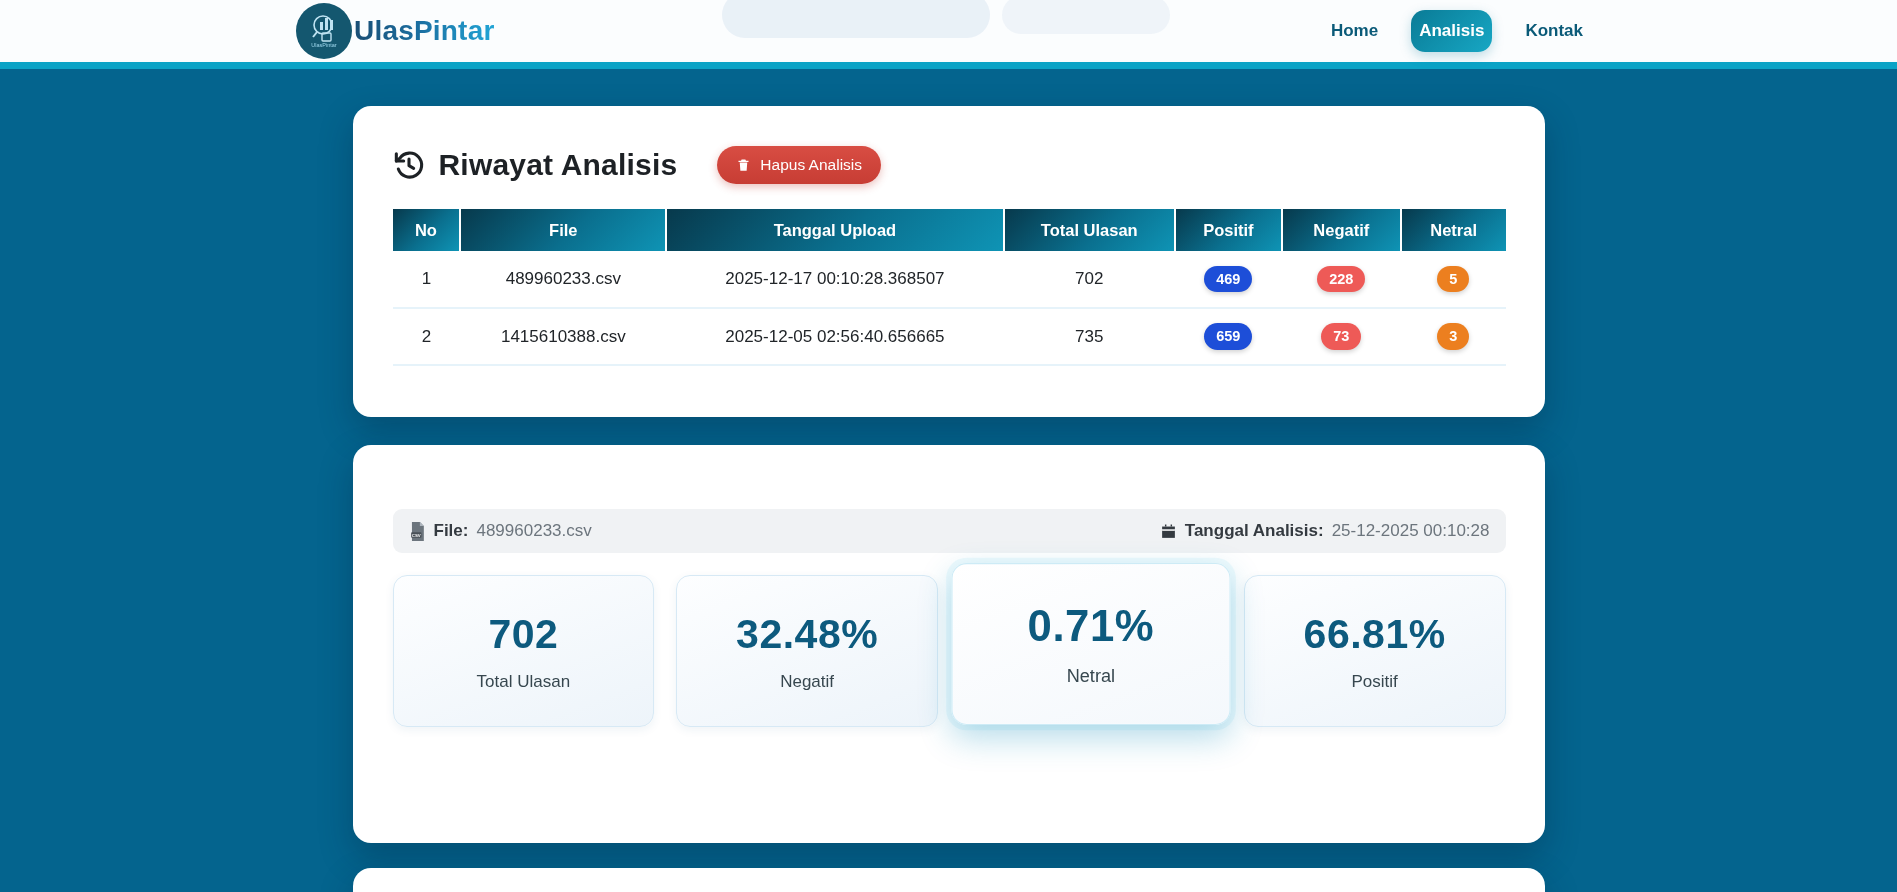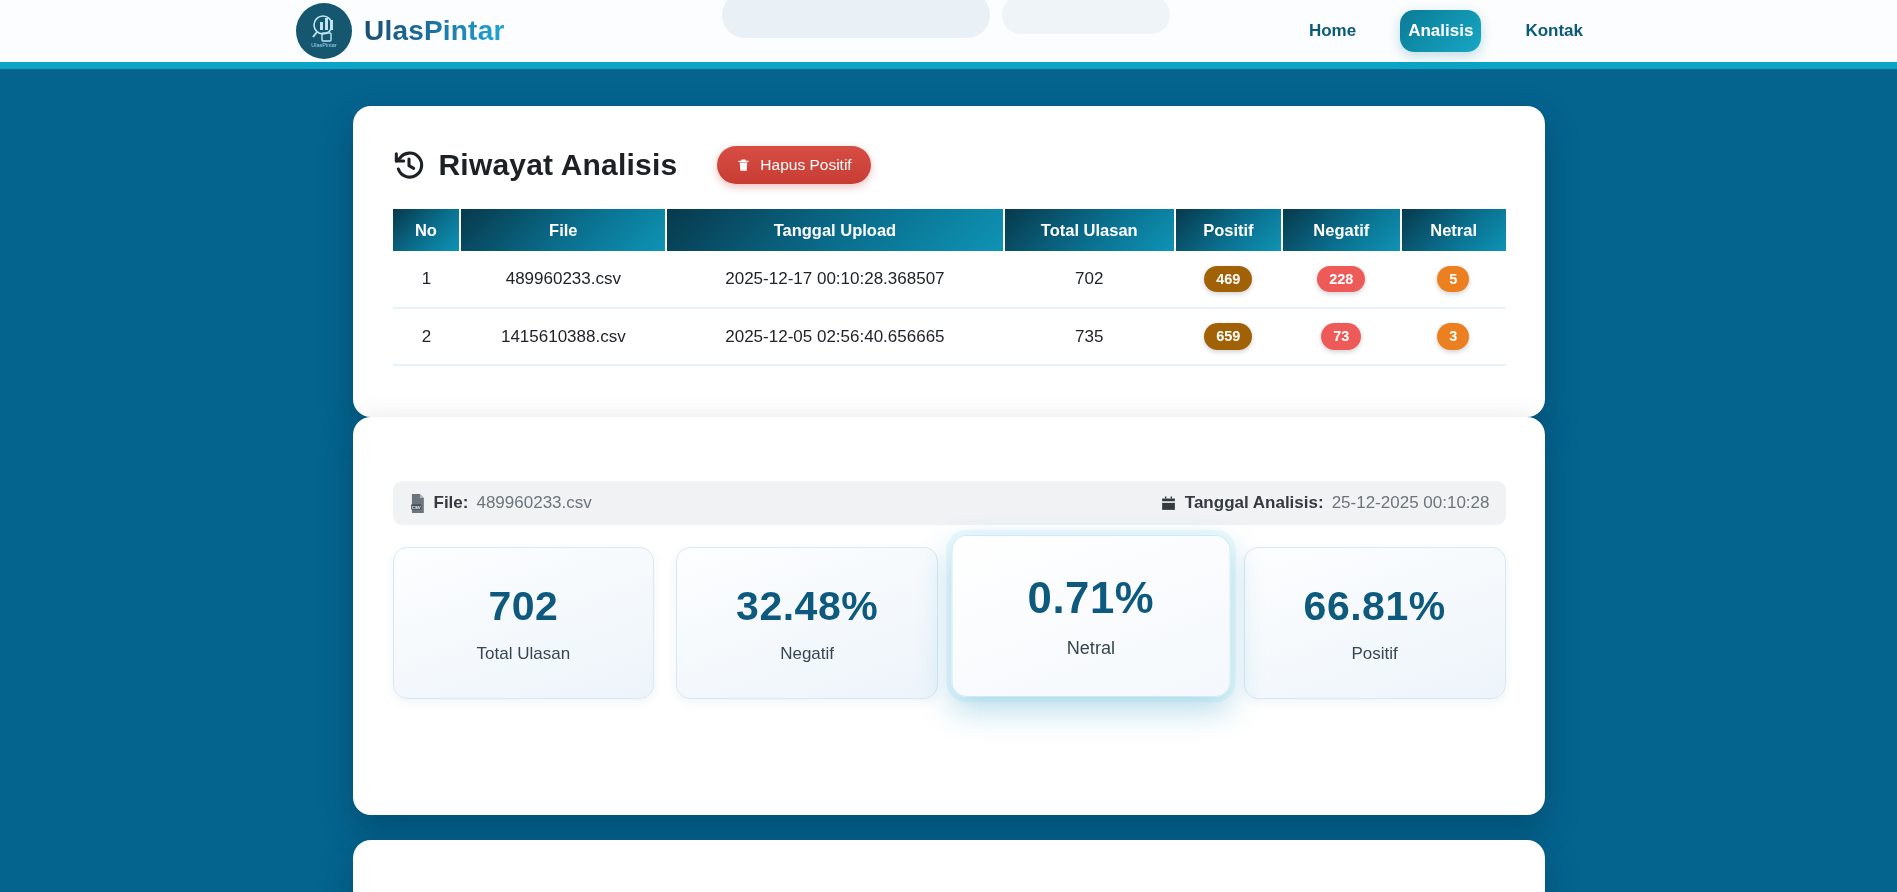--- a/index.html
+++ b/index.html
@@ -11,46 +11,46 @@
 
   
   .navbar {
     position:relative; height:62px; background:#fbfdfe;
     display:flex; align-items:center; justify-content:space-between;
     padding:0 314px 0 296px; z-index:5;
   }
   .ghost-pill { position:absolute; background:rgba(205,222,236,.38); border-radius:24px; z-index:0; }
   .ghost-1 { left:722px; top:-8px; width:268px; height:46px; }
   .ghost-2 { left:1002px; top:-4px; width:168px; height:38px; background:rgba(205,222,236,.26); }
-  .brand { display:flex; align-items:center; gap:12px; z-index:1; }
+  .brand { display:flex; align-items:center; gap:2px; z-index:1; }
   .logo-circle {
     width:56px; height:56px; border-radius:50%; background:#14576f;
     display:flex; align-items:center; justify-content:center; flex-shrink:0;
   }
   .brand-name {
     font-size:28px; font-weight:bold; letter-spacing:.2px;
     background:linear-gradient(90deg,#1a4e74 0%,#1b6ea0 45%,#21a5d6 100%);
     -webkit-background-clip:text; background-clip:text; color:transparent;
   }
-  .nav-links { display:flex; align-items:center; gap:44px; z-index:1; }
+  .nav-links { display:flex; align-items:center; gap:33px; z-index:1; }
   .nav-link { font-size:17px; font-weight:600; color:#0a5a78; cursor:pointer; text-decoration:none; }
   .nav-link.active {
     color:#fff; padding:11px 8px; border-radius:14px;
     background:linear-gradient(135deg,#0a7b96 0%,#17a7c4 100%);
     box-shadow:0 4px 12px rgba(10,120,150,.25);
   }
   .accent-line { height:7px; background:#0ba3c6; }
 
   
   .card {
     width:1192px; margin:0 auto; background:#ffffff; border-radius:18px;
     box-shadow:0 14px 34px rgba(0,25,45,.28);
   }
   .card-history { margin-top:37px; padding:40px 62px 0 40px; height:311px; }
-  .card-analysis { padding:64px 40px 0 40px; height:398px; }
+  .card-analysis { margin-top:28px; padding:64px 40px 0 40px; height:398px; }
   .card-next { margin-top:25px; height:60px; border-radius:18px 18px 0 0; }
 
   
   .history-head { display:flex; align-items:center; gap:14px; }
   .history-title { font-size:30px; font-weight:bold; color:#1d2125; letter-spacing:.2px; }
   .btn-danger {
     margin-left:26px; display:inline-flex; align-items:center; gap:9px;
     background:linear-gradient(180deg,#d84d43,#c73d34); color:#fff;
     border:none; border-radius:50px; padding:10px 19px; font-size:15.5px;
     font-family:inherit; cursor:pointer; box-shadow:0 3px 8px rgba(190,50,40,.3);
@@ -64,21 +64,21 @@
   .history-table th:last-child { border-right:none; }
   .history-table td {
     height:57px; text-align:center; font-size:17px; color:#212529;
     border-bottom:2px solid #e6f3fa; background:#fff;
   }
   .badge {
     display:inline-block; min-width:20px; padding:6px 12px; border-radius:999px;
     color:#fff; font-size:14.5px; font-weight:bold; line-height:1;
     box-shadow:0 2px 5px rgba(0,0,0,.18);
   }
-  .badge-pos { background:#a16207; }
+  .badge-pos { background:#1d4ed8; }
   .badge-neg { background:#ee5a57; }
   .badge-net { background:#ec7f1f; }
 
   
   .meta-bar {
     width:1113px; height:44px; background:#f0f2f4; border-radius:9px;
     display:flex; align-items:center; justify-content:space-between; padding:0 16px;
   }
   .meta-item { display:flex; align-items:center; gap:8px; font-size:17px; }
   .meta-label { font-weight:bold; color:#343a40; }
@@ -145,21 +145,21 @@
         <polyline points="12 7.5 12 12.5 15.5 14.5"></polyline>
       </svg>
     </span>
     <h1 class="history-title">Riwayat Analisis</h1>
     <button class="btn-danger">
       <span class="icon">
         <svg width="15" height="16" viewBox="0 0 24 24" fill="#fff">
           <path d="M9 3h6l1 2h4v2H4V5h4l1-2zM6 8h12l-1 13H7L6 8z"></path>
         </svg>
       </span>
-      <span>Hapus Positif</span>
+      <span>Hapus Analisis</span>
     </button>
   </div>
 
   <table class="history-table">
     <colgroup>
       <col style="width:6.1%">
         <col style="width:18.5%">
         <col style="width:30.3%">
       <col style="width:15.4%">
         <col style="width:9.6%">

